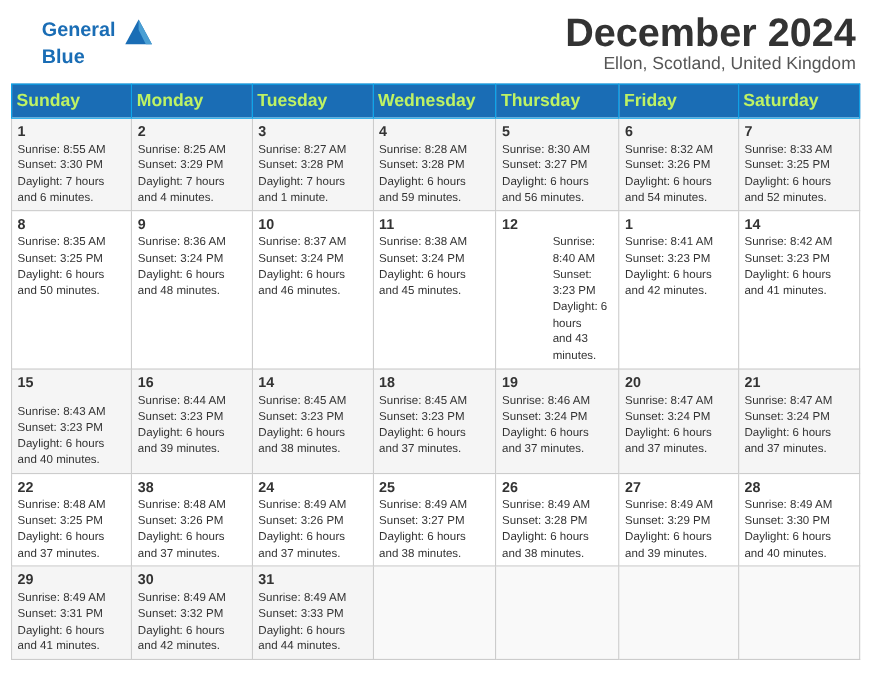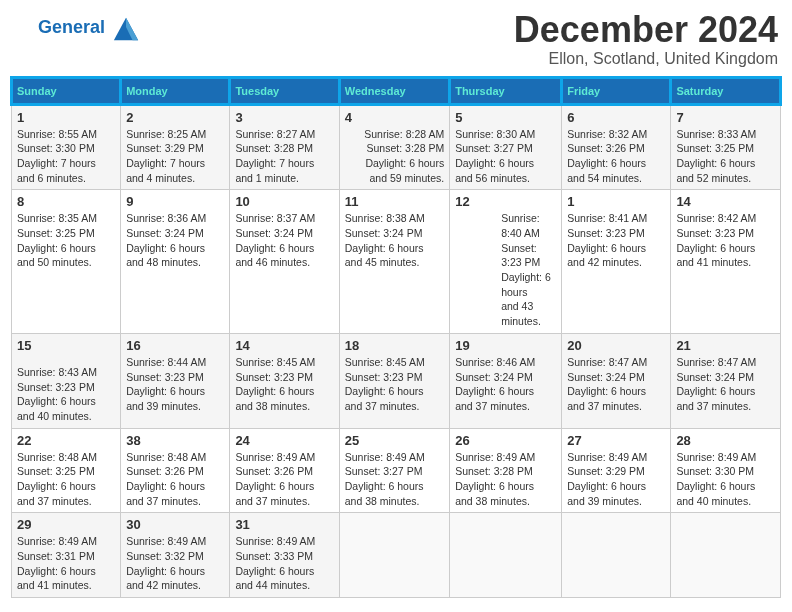--- a/index.html
+++ b/index.html
@@ -50,26 +50,26 @@
       font-size: 16px;
       color: #555;
     }
     table {
       width: 100%;
       border-collapse: collapse;
       font-size: 11px;
     }
     thead tr th {
       background-color: #1a6db5;
-      color: #5eead4;
+      color: #bef264;
       padding: 6px 4px;
-      font-size: 11px;
+      font-size: 16px;
       font-weight: bold;
       text-align: left;
-      border: 3px solid #0ea5e9;
+      border: 1px solid #0ea5e9;
     }
     tbody tr td {
       border: 1px solid #ccc;
       padding: 4px 5px;
       vertical-align: top;
       width: 113px;
       height: 80px;
       background: #fff;
     }
     tbody tr:nth-child(odd) td {
@@ -99,20 +99,23 @@
 
 <div class="header-area">
   <div class="logo">
     <div>
       <div class="logo-text">
         <span>General</span>
         <svg class="logo-icon" viewBox="0 0 30 30" style="display:inline-block;vertical-align:middle;margin-left:2px;">
           <polygon points="2,28 15,4 28,28" fill="#1a6db5"></polygon>
           <polygon points="15,4 28,28 22,28 15,14" fill="#4a9fd4"></polygon>
         </svg>
+      </div>
+      <div class="logo-text" style="color:#1a6db5;font-size:18px;font-weight:bold;">
+        <span>Blue</span>
       </div>
     </div>
   </div>
   <div class="title-block">
     <div class="month-title">December 2024</div>
     <div class="location-title">Ellon, Scotland, United Kingdom</div>
   </div>
 </div>
 
 <table>
@@ -145,21 +148,21 @@
         </td>
         <td>
           <span class="day-number">3</span>
           <div class="day-info" style="white-space: pre-line;">Sunrise: 8:27 AM
 Sunset: 3:28 PM
 Daylight: 7 hours
 and 1 minute.</div>
         </td>
         <td>
           <span class="day-number">4</span>
-          <div class="day-info" style="white-space: pre-line; text-align: right;">Sunrise: 8:28 AM
+          <div class="day-info" style="white-space: pre-line;">Sunrise: 8:28 AM
 Sunset: 3:28 PM
 Daylight: 6 hours
 and 59 minutes.</div>
         </td>
         <td>
           <span class="day-number">5</span>
           <div class="day-info" style="white-space: pre-line;">Sunrise: 8:30 AM
 Sunset: 3:27 PM
 Daylight: 6 hours
 and 56 minutes.</div>

